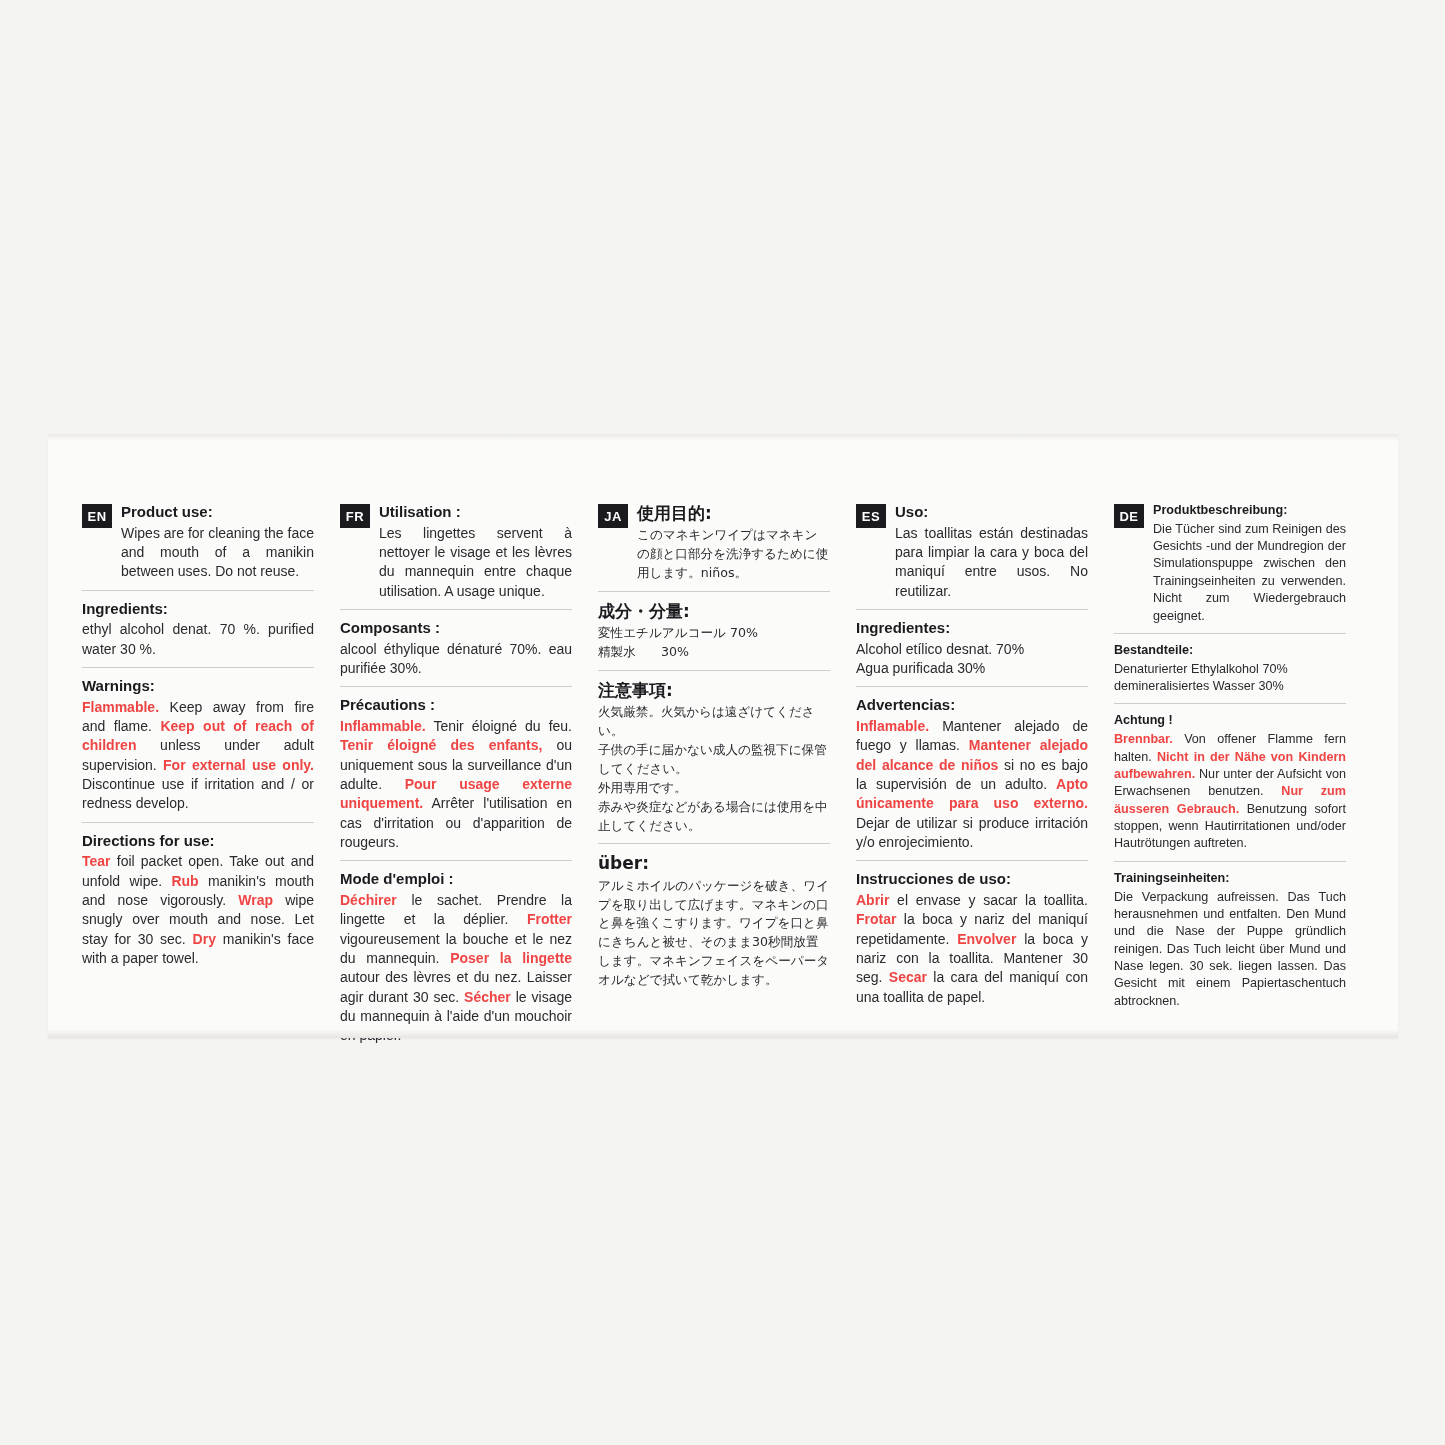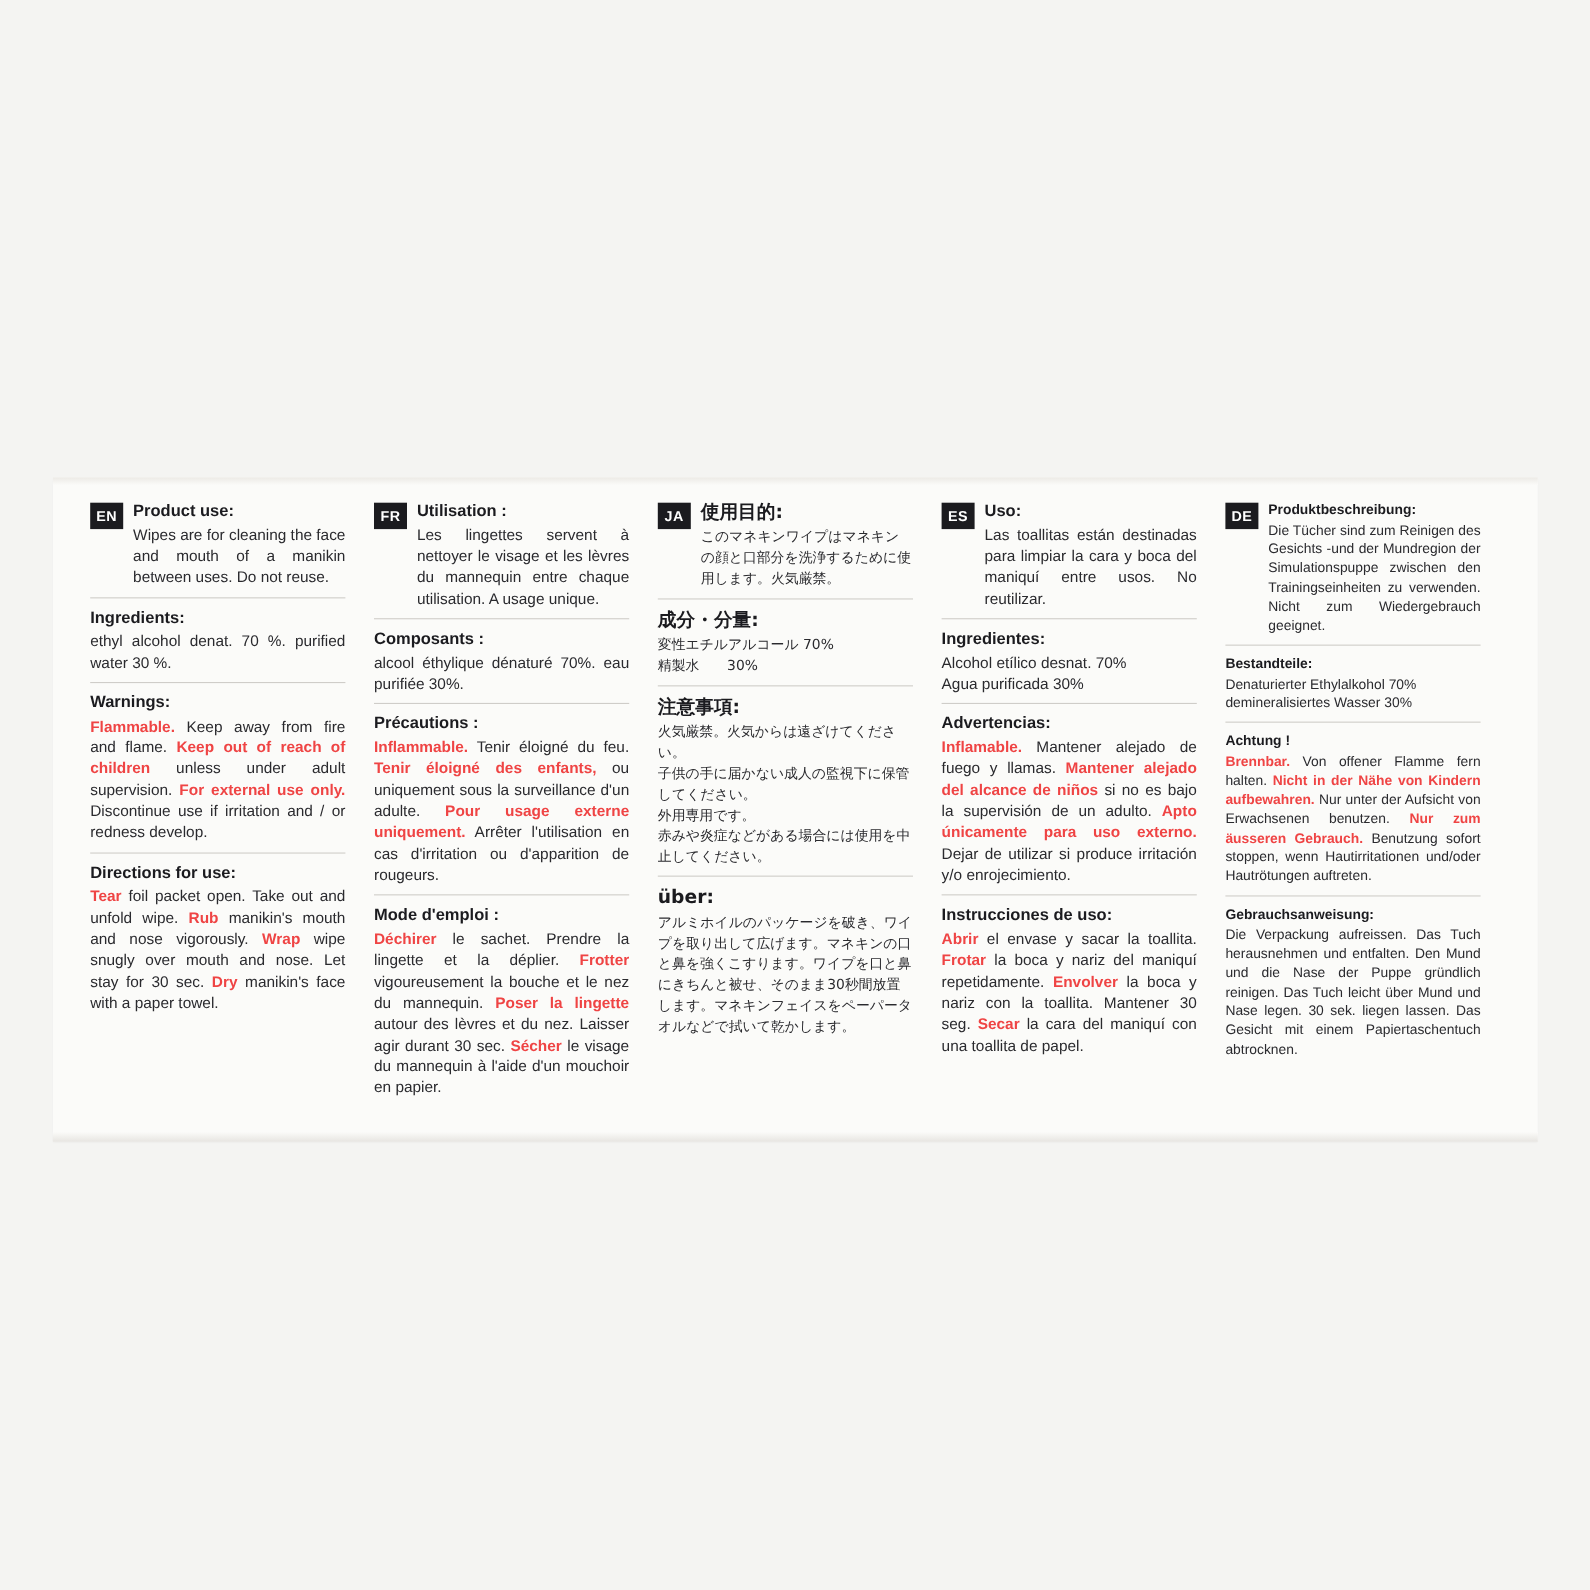--- a/index.html
+++ b/index.html
@@ -50,20 +50,21 @@
     left: 34px;
     top: 22px;
     right: 26px;
     display: flex;
     gap: 0px;
   }
   .col {
     width: 20%;
     padding-right: 26px;
     box-sizing: border-box;
+    margin-top: 47px;
   }
 
   .block {
     padding-bottom: 8px;
     margin-bottom: 9px;
     border-bottom: 1px solid #cfcdc9;
   }
   .block.last {
     border-bottom: none;
   }
@@ -171,21 +172,21 @@
           <h3 class="t">Mode d'emploi :</h3>
           <p class="b"><b>Déchirer</b> le sachet. Prendre la lingette et la déplier. <b>Frotter</b> vigoureusement la bouche et le nez du mannequin. <b>Poser la lingette</b> autour des lèvres et du nez. Laisser agir durant 30 sec. <b>Sécher</b> le visage du mannequin à l'aide d'un mouchoir en papier.</p>
         </div>
       </div>
 
       <div class="col col-ja">
         <div class="block head">
           <div class="lang-badge">JA</div>
           <div class="head-body">
             <h3 class="t">使用目的:</h3>
-            <p class="b">このマネキンワイプはマネキンの顔と口部分を洗浄するために使用します。火気厳禁。</p>
+            <p class="b">このマネキンワイプはマネキンの顔と口部分を洗浄するために使用します。niños。</p>
           </div>
         </div>
         <div class="block">
           <h3 class="t">成分・分量:</h3>
           <p class="b" style="white-space: pre-line;">変性エチルアルコール 70%
 精製水　　30%</p>
         </div>
         <div class="block">
           <h3 class="t">注意事項:</h3>
           <p class="b" style="white-space: pre-line;">火気厳禁。火気からは遠ざけてください。
@@ -233,20 +234,20 @@
         <div class="block">
           <h3 class="t">Bestandteile:</h3>
           <p class="b" style="white-space: pre-line;">Denaturierter Ethylalkohol 70%
 demineralisiertes Wasser 30%</p>
         </div>
         <div class="block">
           <h3 class="t">Achtung !</h3>
           <p class="b"><b>Brennbar.</b> Von offener Flamme fern halten. <b>Nicht in der Nähe von Kindern aufbewahren.</b> Nur unter der Aufsicht von Erwachsenen benutzen. <b>Nur zum äusseren Gebrauch.</b> Benutzung sofort stoppen, wenn Hautirritationen und/oder Hautrötungen auftreten.</p>
         </div>
         <div class="block last">
-          <h3 class="t">Gebrauchsanweisung:</h3>
+          <h3 class="t">Trainingseinheiten:</h3>
           <p class="b">Die Verpackung aufreissen. Das Tuch herausnehmen und entfalten. Den Mund und die Nase der Puppe gründlich reinigen. Das Tuch leicht über Mund und Nase legen. 30 sek. liegen lassen. Das Gesicht mit einem Papiertaschentuch abtrocknen.</p>
         </div>
       </div>
 
     </div>
   </div>
 </div>
 
 </body></html>

